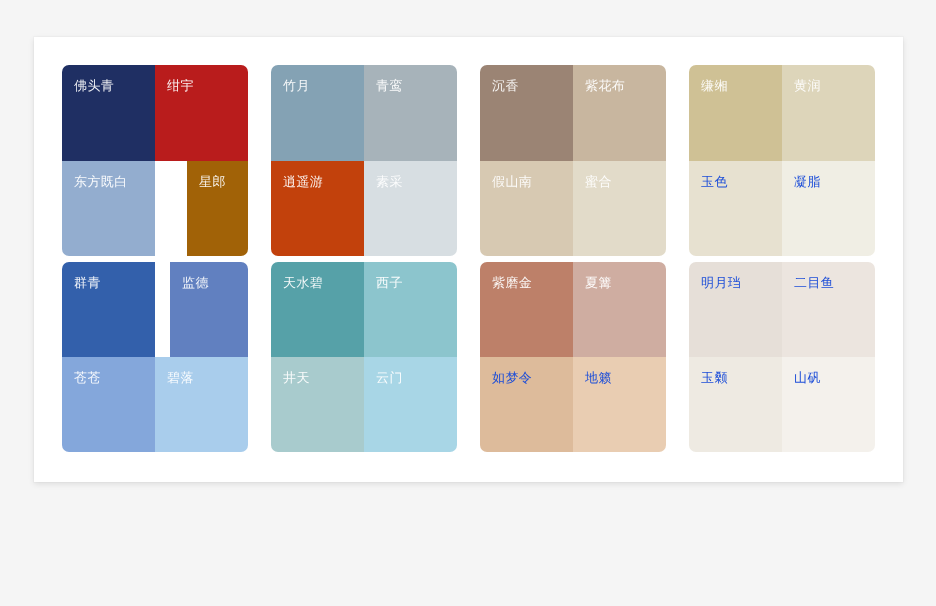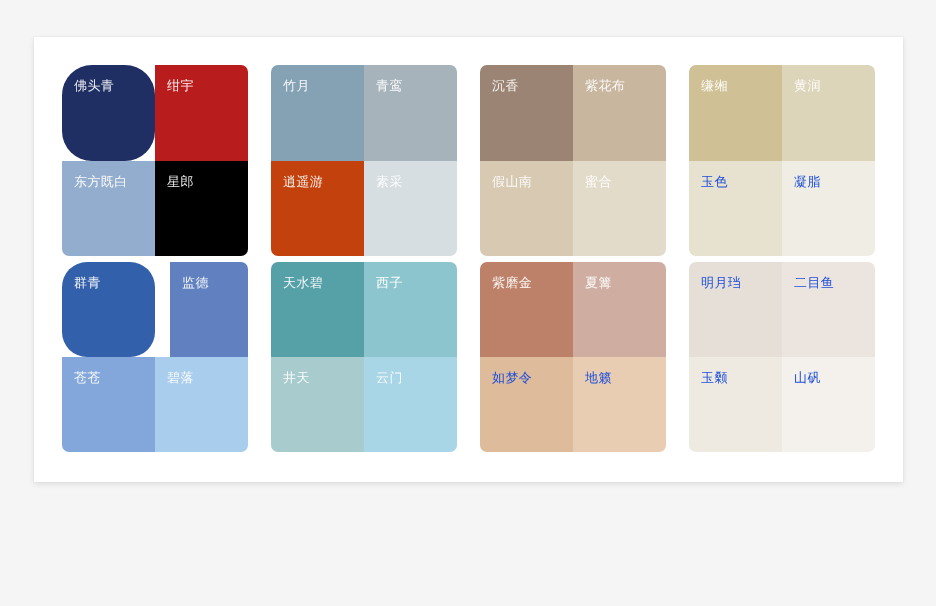--- a/index.html
+++ b/index.html
@@ -63,30 +63,30 @@
   .t-light .swatch-label { color: rgba(255,255,255,0.93); }
   .t-dark  .swatch-label { color: #1d4ed8; }
 </style>
 </head>
 <body>
 
 <div id="app">
   <div id="panel">
     <div id="grid">
         <div class="card">
-          <div class="swatch t-light" style="background: rgb(31, 47, 99); border-radius: 30px;">
+          <div class="swatch t-light" style="background: rgb(31, 47, 99);">
             <span class="swatch-label">佛头青</span>
           </div>
           <div class="swatch t-light" style="background: #b91c1c; text-align: right;">
             <span class="swatch-label">绀宇</span>
           </div>
           <div class="swatch t-light" style="background: rgb(147, 173, 207);">
             <span class="swatch-label">东方既白</span>
           </div>
-          <div class="swatch t-light" style="background: #000000;">
+          <div class="swatch t-light" style="background: #a16207; margin-left: 32px;">
             <span class="swatch-label">星郎</span>
           </div>
         </div>
         <div class="card">
           <div class="swatch t-light" style="background: rgb(132, 162, 180);">
             <span class="swatch-label">竹月</span>
           </div>
           <div class="swatch t-light" style="background: rgb(167, 179, 186);">
             <span class="swatch-label">青鸾</span>
           </div>
@@ -119,21 +119,21 @@
             <span class="swatch-label">黄润</span>
           </div>
           <div class="swatch t-dark" style="background: rgb(231, 225, 208);">
             <span class="swatch-label">玉色</span>
           </div>
           <div class="swatch t-dark" style="background: rgb(240, 238, 228);">
             <span class="swatch-label">凝脂</span>
           </div>
         </div>
         <div class="card">
-          <div class="swatch t-light" style="background: rgb(51, 96, 171); border-radius: 25px;">
+          <div class="swatch t-light" style="background: rgb(51, 96, 171);">
             <span class="swatch-label">群青</span>
           </div>
           <div class="swatch t-light" style="background: rgb(97, 128, 192); margin-left: 15px;">
             <span class="swatch-label">监德</span>
           </div>
           <div class="swatch t-light" style="background: rgb(132, 167, 219);">
             <span class="swatch-label">苍苍</span>
           </div>
           <div class="swatch t-light" style="background: rgb(169, 205, 236);">
             <span class="swatch-label">碧落</span>

